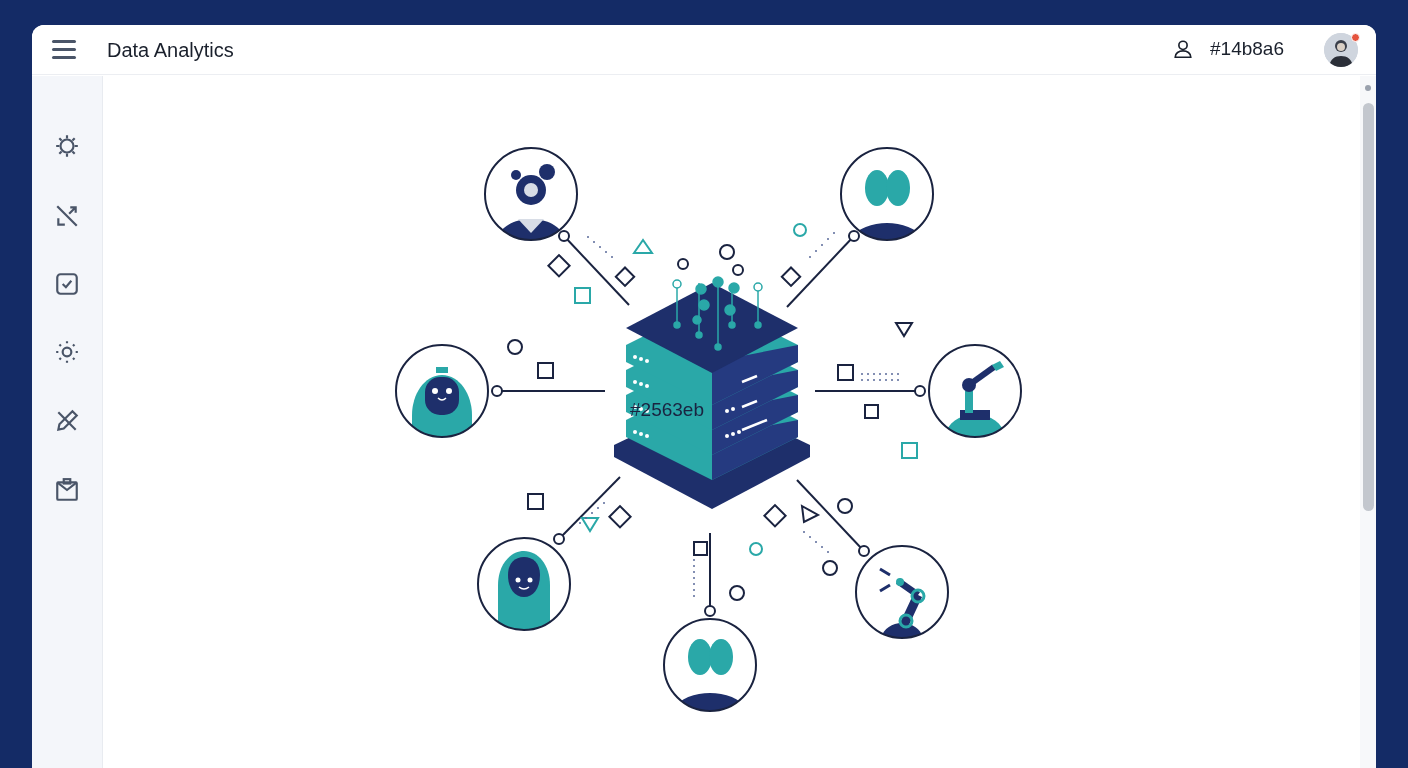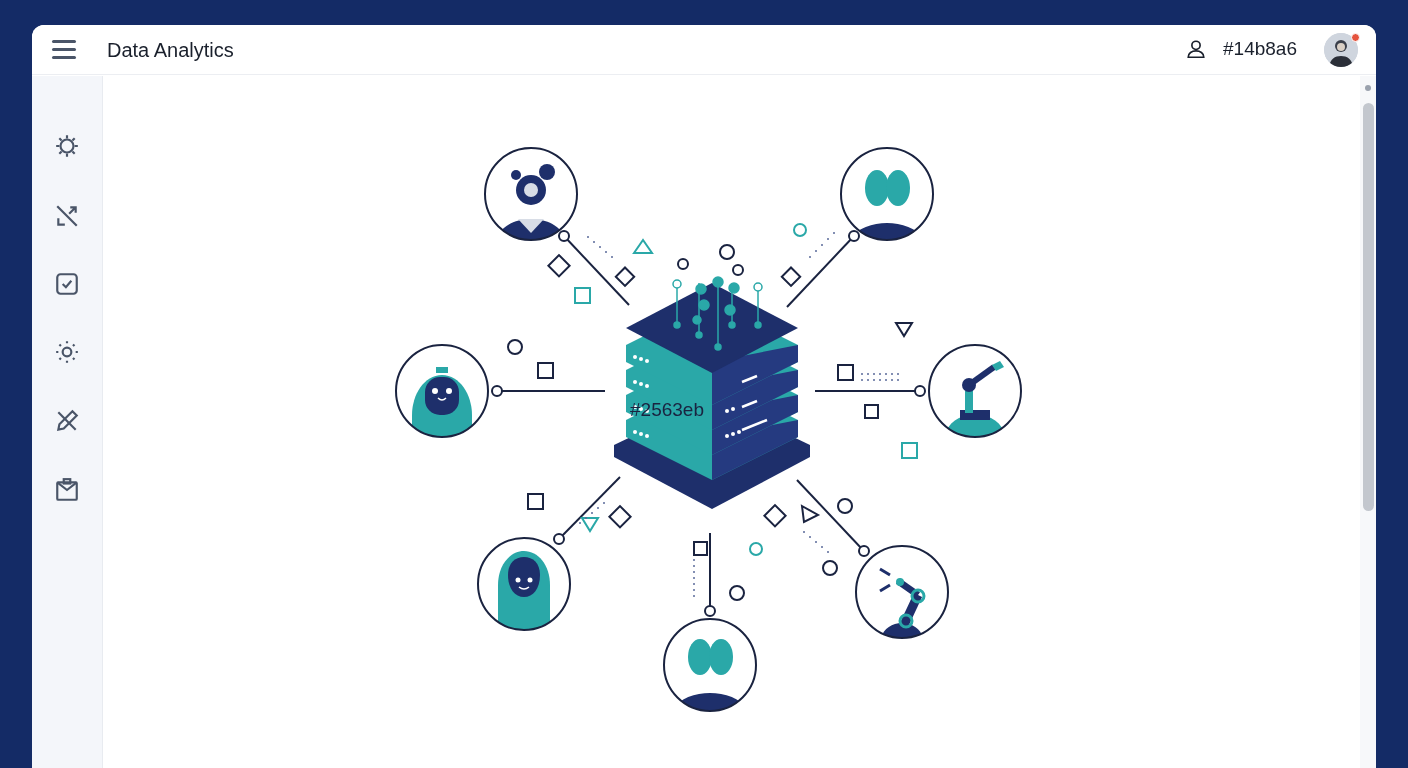--- a/index.html
+++ b/index.html
@@ -10,21 +10,21 @@
     background: #ffffff; border-radius: 12px 12px 0 0; overflow: hidden;
   }
   .topbar {
     position: absolute; left: 0; top: 0; width: 100%; height: 50px;
     background: #ffffff; border-bottom: 1px solid #eceef2;
     display: flex; align-items: center; padding-left: 40px;
   }
   .menu-btn { position: absolute; left: 20px; top: 15px; width: 28px; height: 22px; cursor: pointer; }
   .menu-btn span { display: block; height: 3px; background: #4a5568; border-radius: 2px; margin-bottom: 5px; width: 24px; }
   .title { position: absolute; left: 75px; top: 14px; font-size: 20px; color: #1a202c; }
-  .user-area { position: absolute; right: 79px; top: 13px; display: flex; align-items: center; gap: 16px; }
+  .user-area { position: absolute; right: 92px; top: 13px; display: flex; align-items: center; gap: 16px; }
   .user-label { font-size: 19px; color: #1a202c; }
   .avatar { position: absolute; right: 18px; top: 8px; width: 34px; height: 34px; border-radius: 50%; background: #cfd5de; overflow: hidden; cursor: pointer; }
   .avatar-dot { position: absolute; right: 16px; top: 8px; width: 9px; height: 9px; border-radius: 50%; background: #e5533d; border: 1px solid #fff; }
   .sidebar {
     position: absolute; left: 0; top: 51px; width: 71px; height: 710px;
     background: #f4f6fa; border-right: 1px solid #e8ebf0;
   }
   .side-item { position: absolute; left: 20px; width: 30px; height: 30px; display: flex; align-items: center; justify-content: center; cursor: pointer; }
   .content { position: absolute; left: 72px; top: 51px; width: 1258px; height: 710px; background: #ffffff; }
   .scroll-track { position: absolute; right: 0; top: 51px; width: 16px; height: 710px; background: #f7f8fa; }

